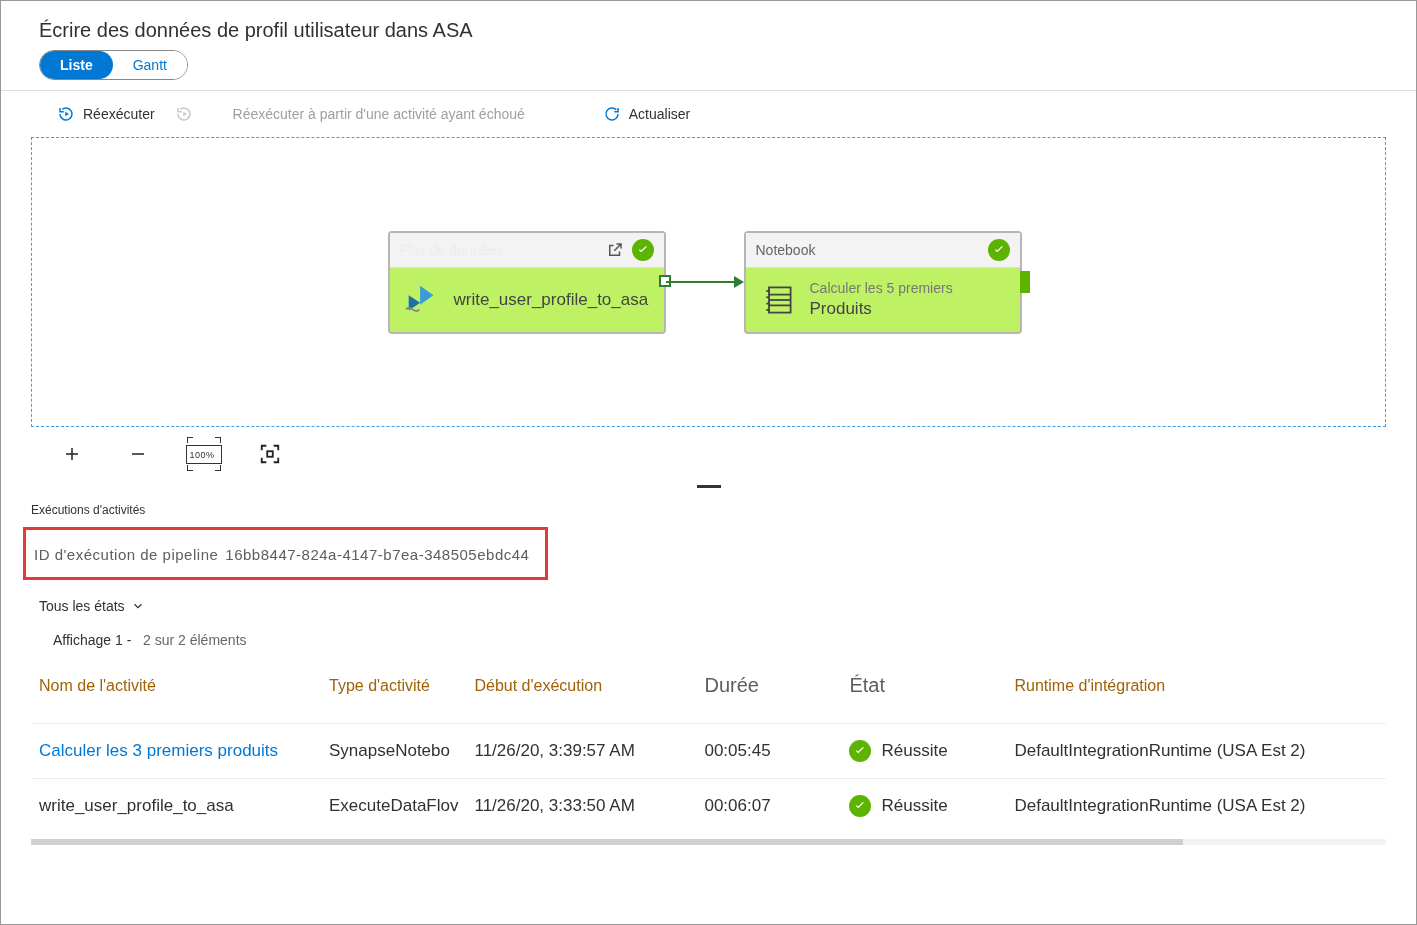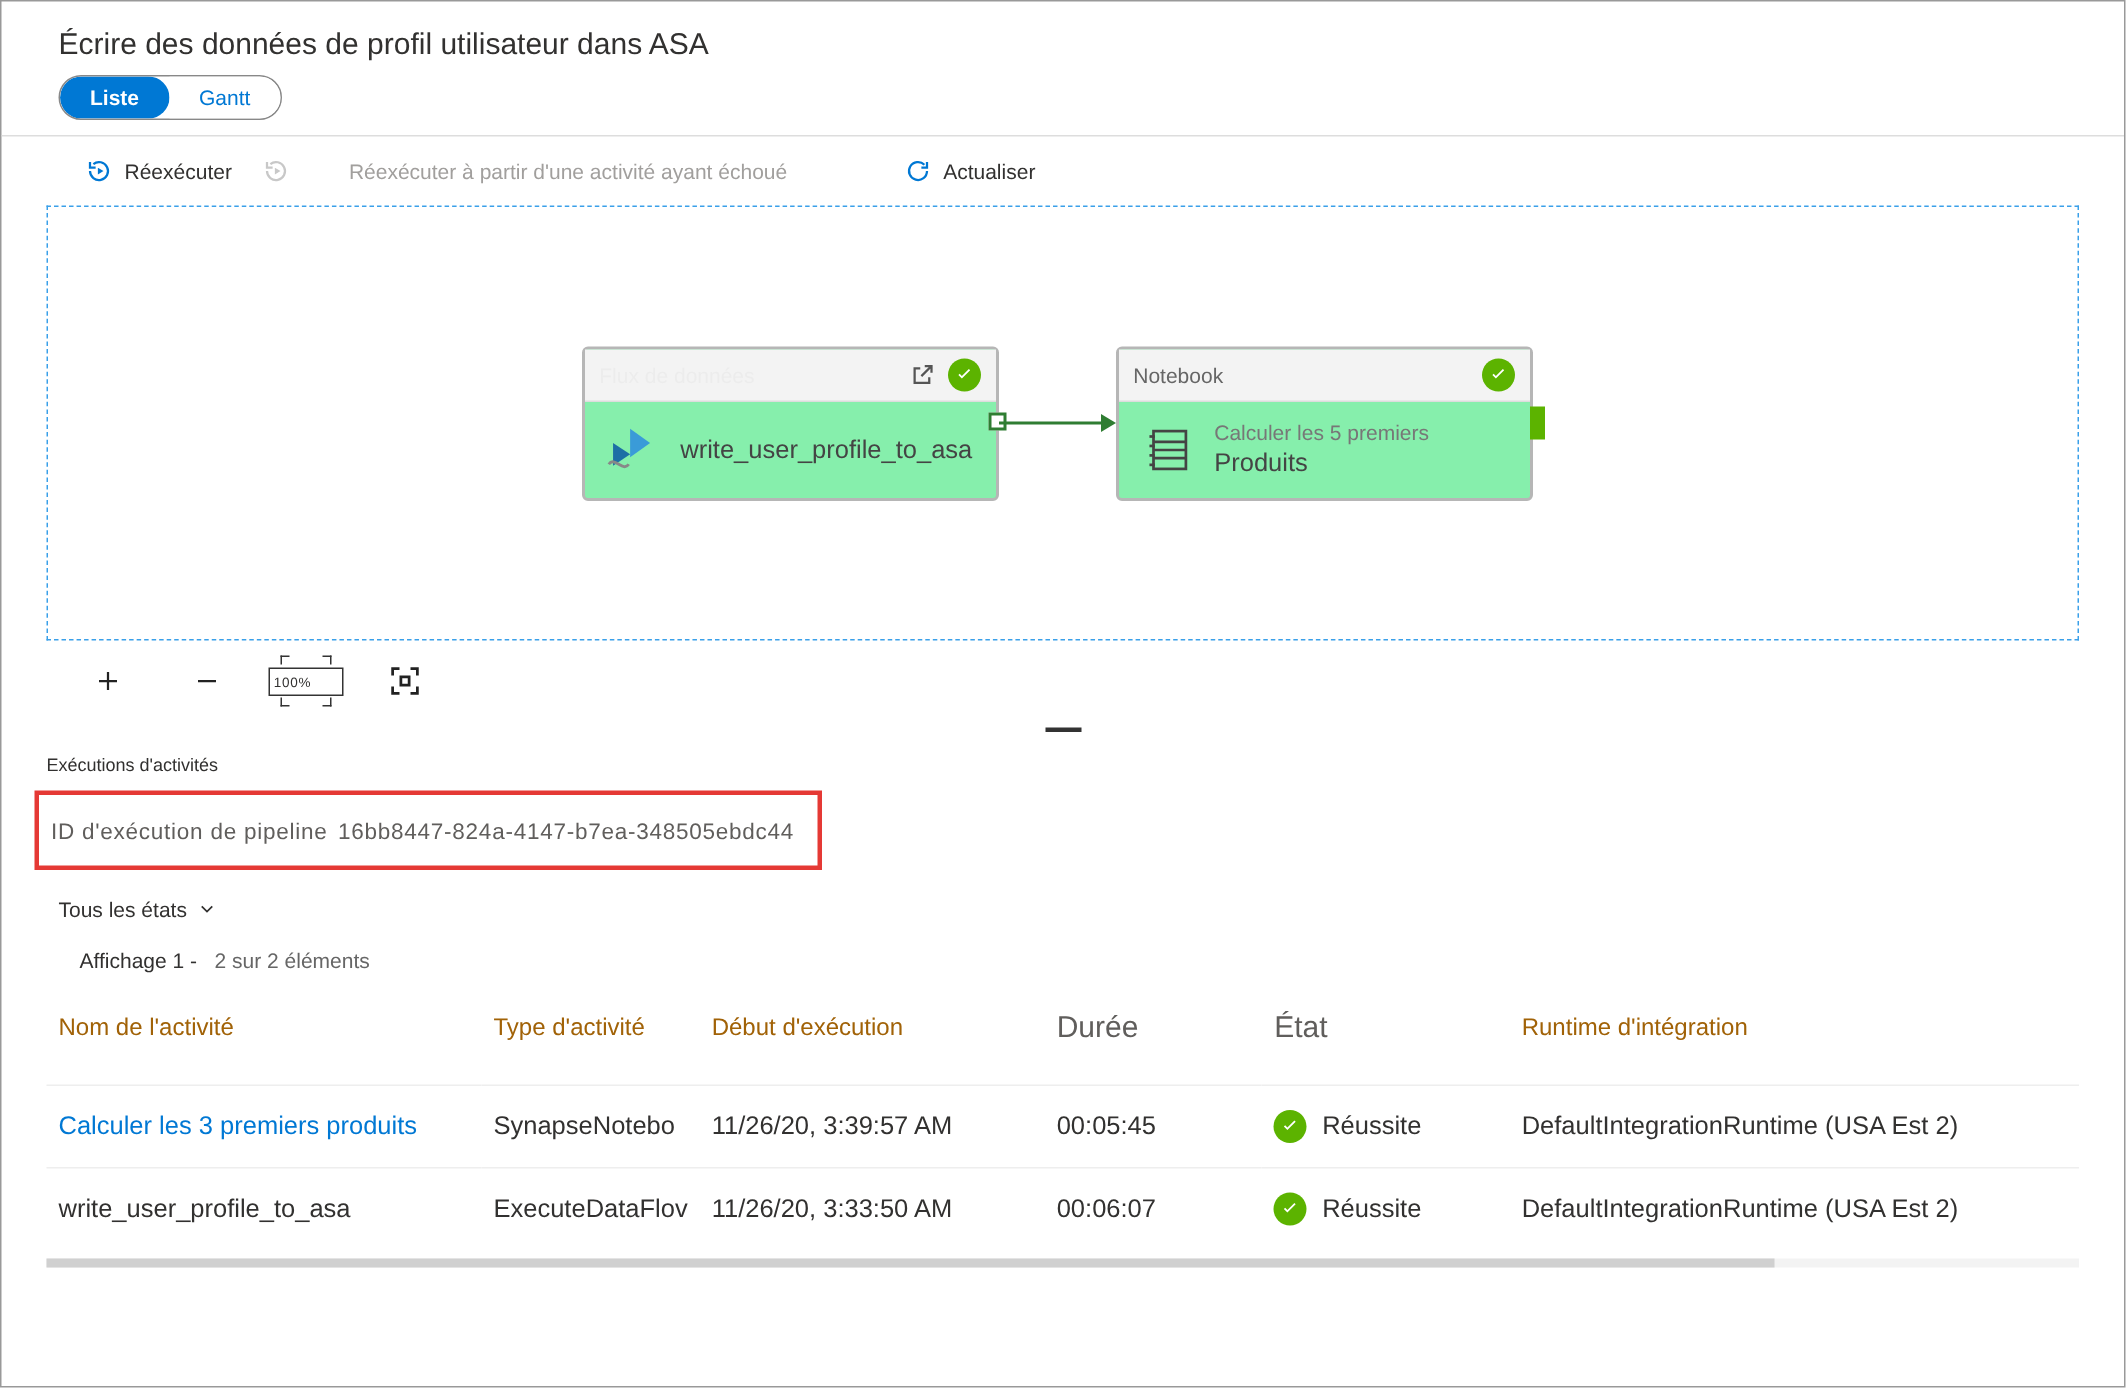--- a/index.html
+++ b/index.html
@@ -77,21 +77,21 @@
     left: 0; right: 0; top: 0; bottom: 0;
     display: flex;
     align-items: center;
     justify-content: center;
     gap: 0;
   }
   .node {
     width: 278px;
     border: 2px solid #b6b6b6;
     border-radius: 4px;
-    background: #86efac;
+    background: #bef264;
     display: flex;
     flex-direction: column;
   }
   .node .node-head {
     display: flex;
     align-items: center;
     justify-content: space-between;
     background: #f3f3f3;
     padding: 6px 10px;
     border-bottom: 1px solid #ddd;
@@ -134,21 +134,21 @@
   .endcap {
     width: 10px; height: 22px; background: #5cb300;
     margin-left: -2px;
   }
   .zoom-controls {
     display: flex; align-items: center; gap: 40px;
     padding-left: 58px; margin-top: 14px;
     font-size: 18px;
   }
   .zoom-controls .zc { width: 26px; height: 26px; display:flex; align-items:center; justify-content:center; cursor:pointer; }
-  .zoom-controls .pct { font-size: 9px; border:1px solid #333; padding: 4px 20px 3px 2px; position:relative; letter-spacing:.5px; }
+  .zoom-controls .pct { font-size: 9px; border:1px solid #333; padding: 4px 6px 3px 2px; position:relative; letter-spacing:.5px; }
   .zoom-controls .pct-box { position:relative; }
   .zoom-controls .corners { position:absolute; inset:-4px; pointer-events:none; }
   .corners .c { position:absolute; width:6px; height:6px; border:1px solid #333; }
   .corners .tl{top:0;left:0;border-right:none;border-bottom:none;}
   .corners .tr{top:0;right:0;border-left:none;border-bottom:none;}
   .corners .bl{bottom:0;left:0;border-right:none;border-top:none;}
   .corners .br{bottom:0;right:0;border-left:none;border-top:none;}
 
   .resizer {
     height: 10px;

